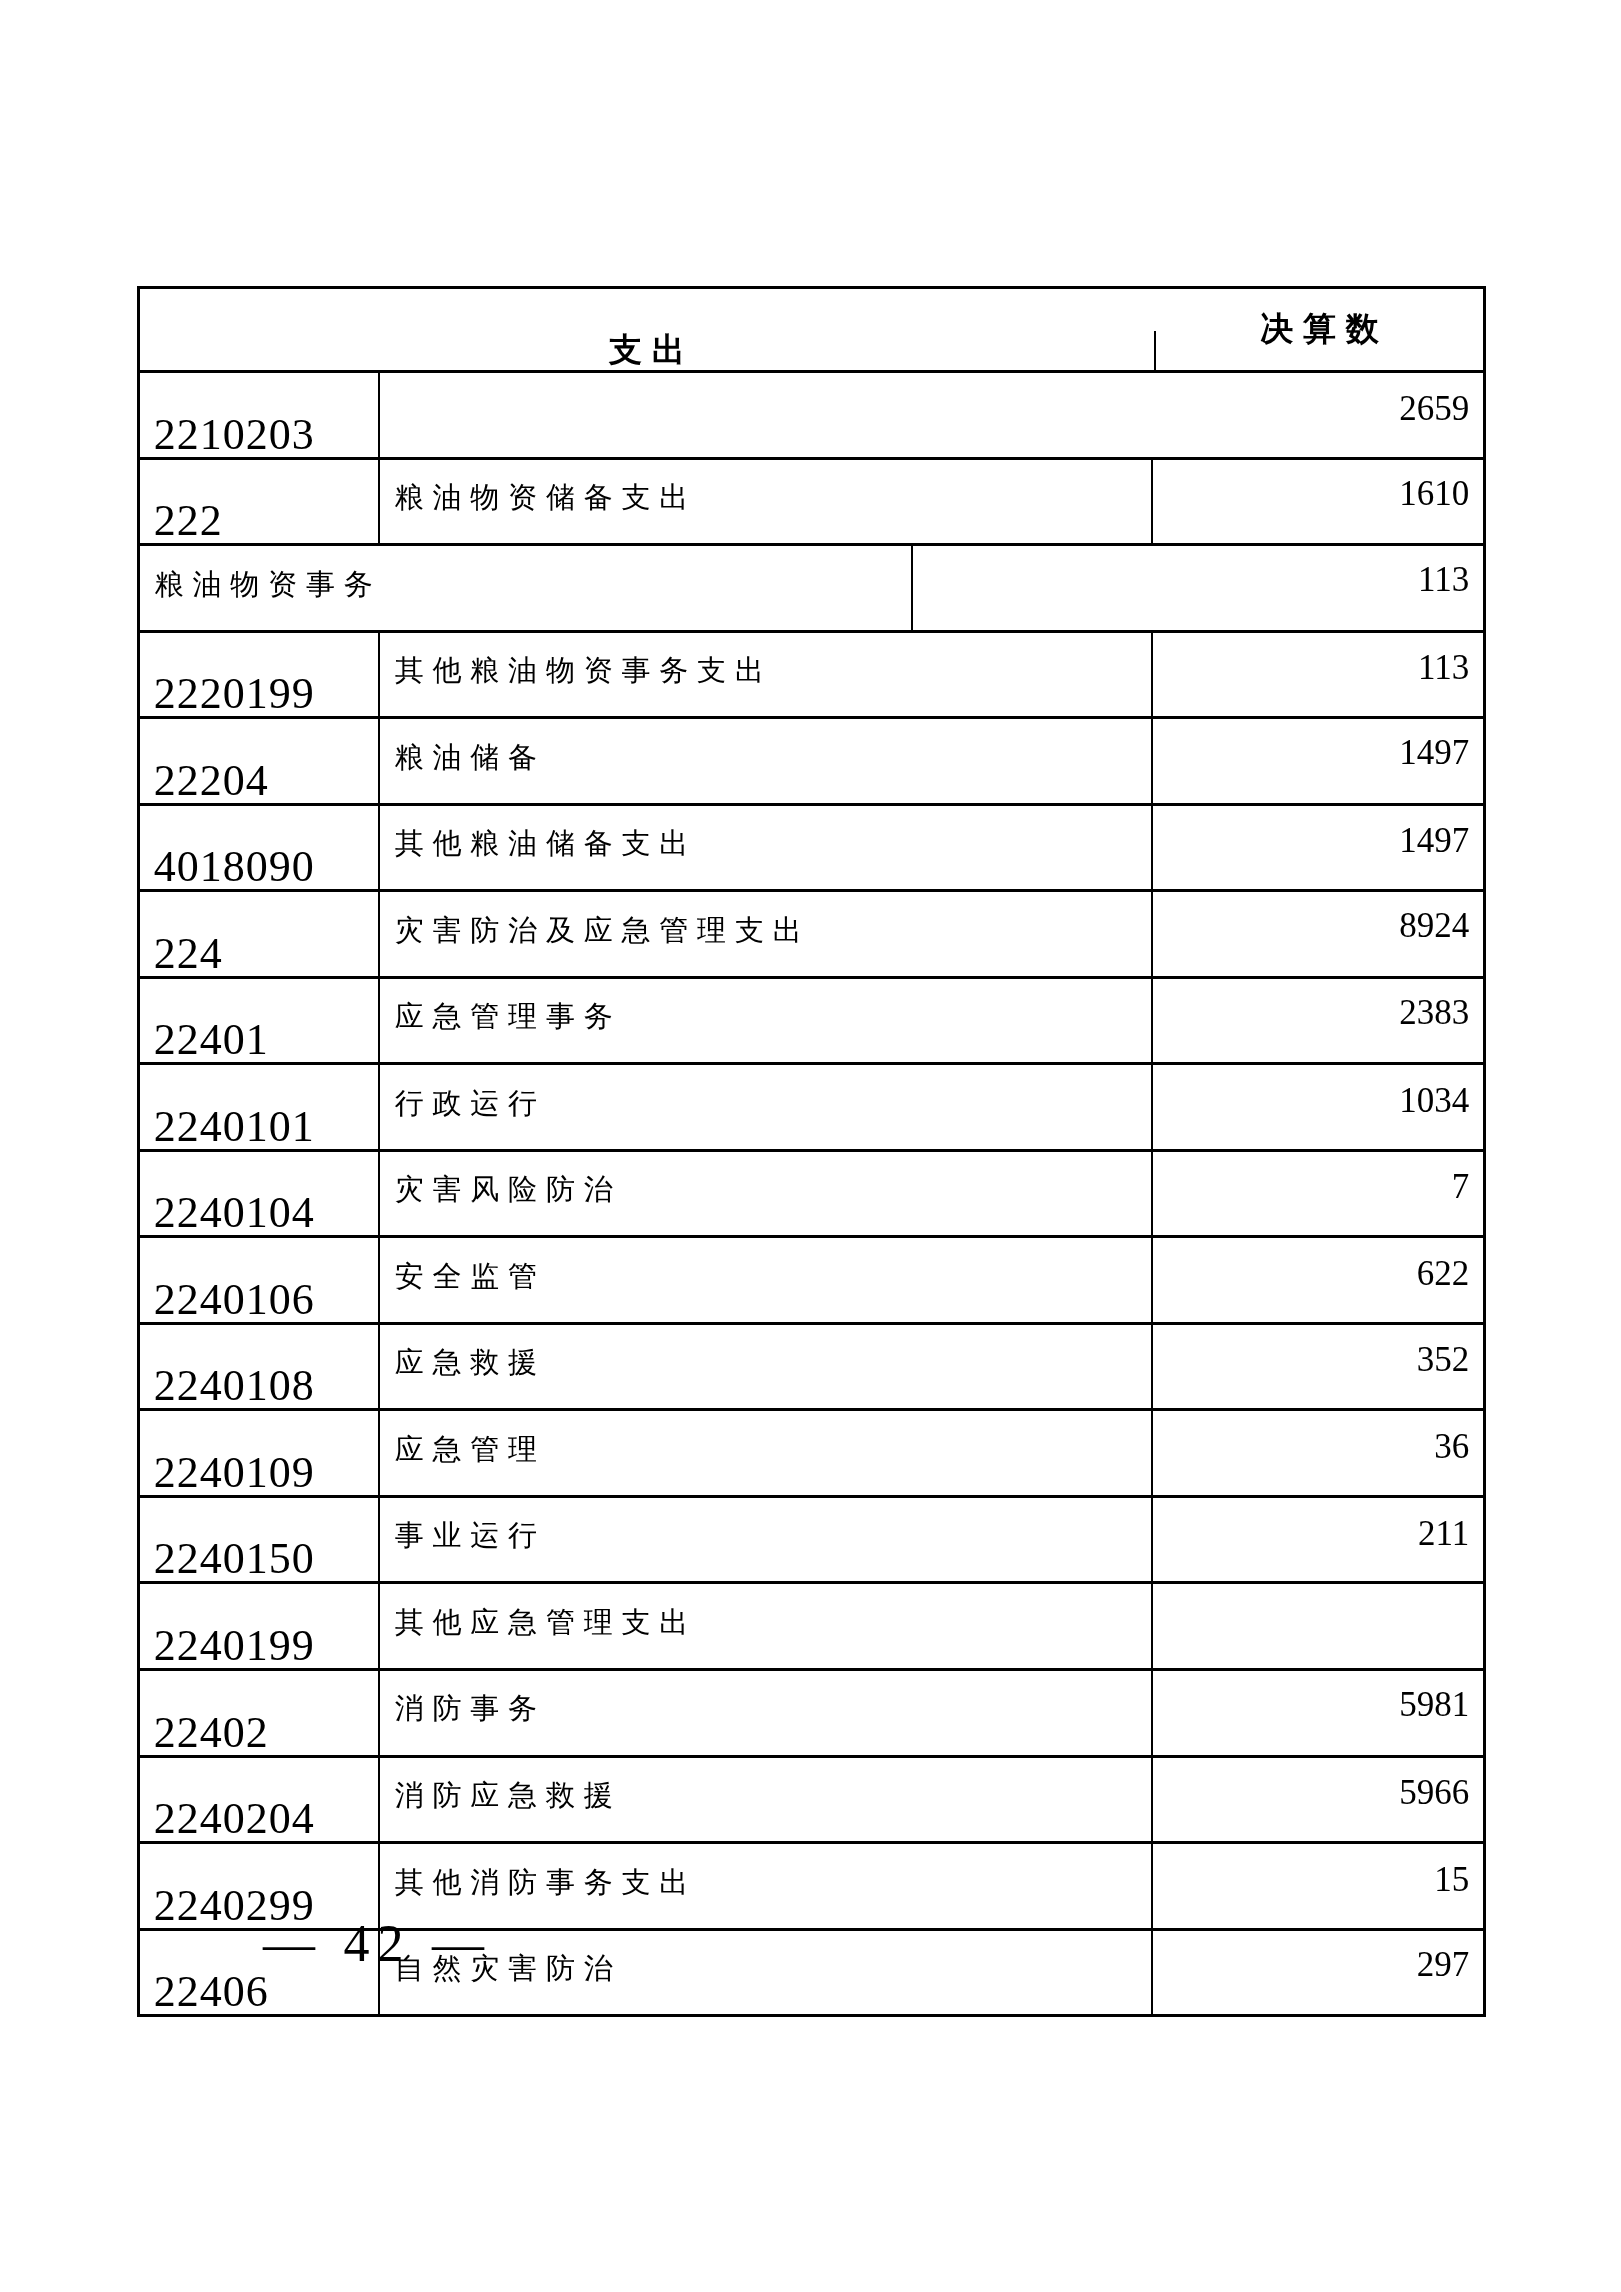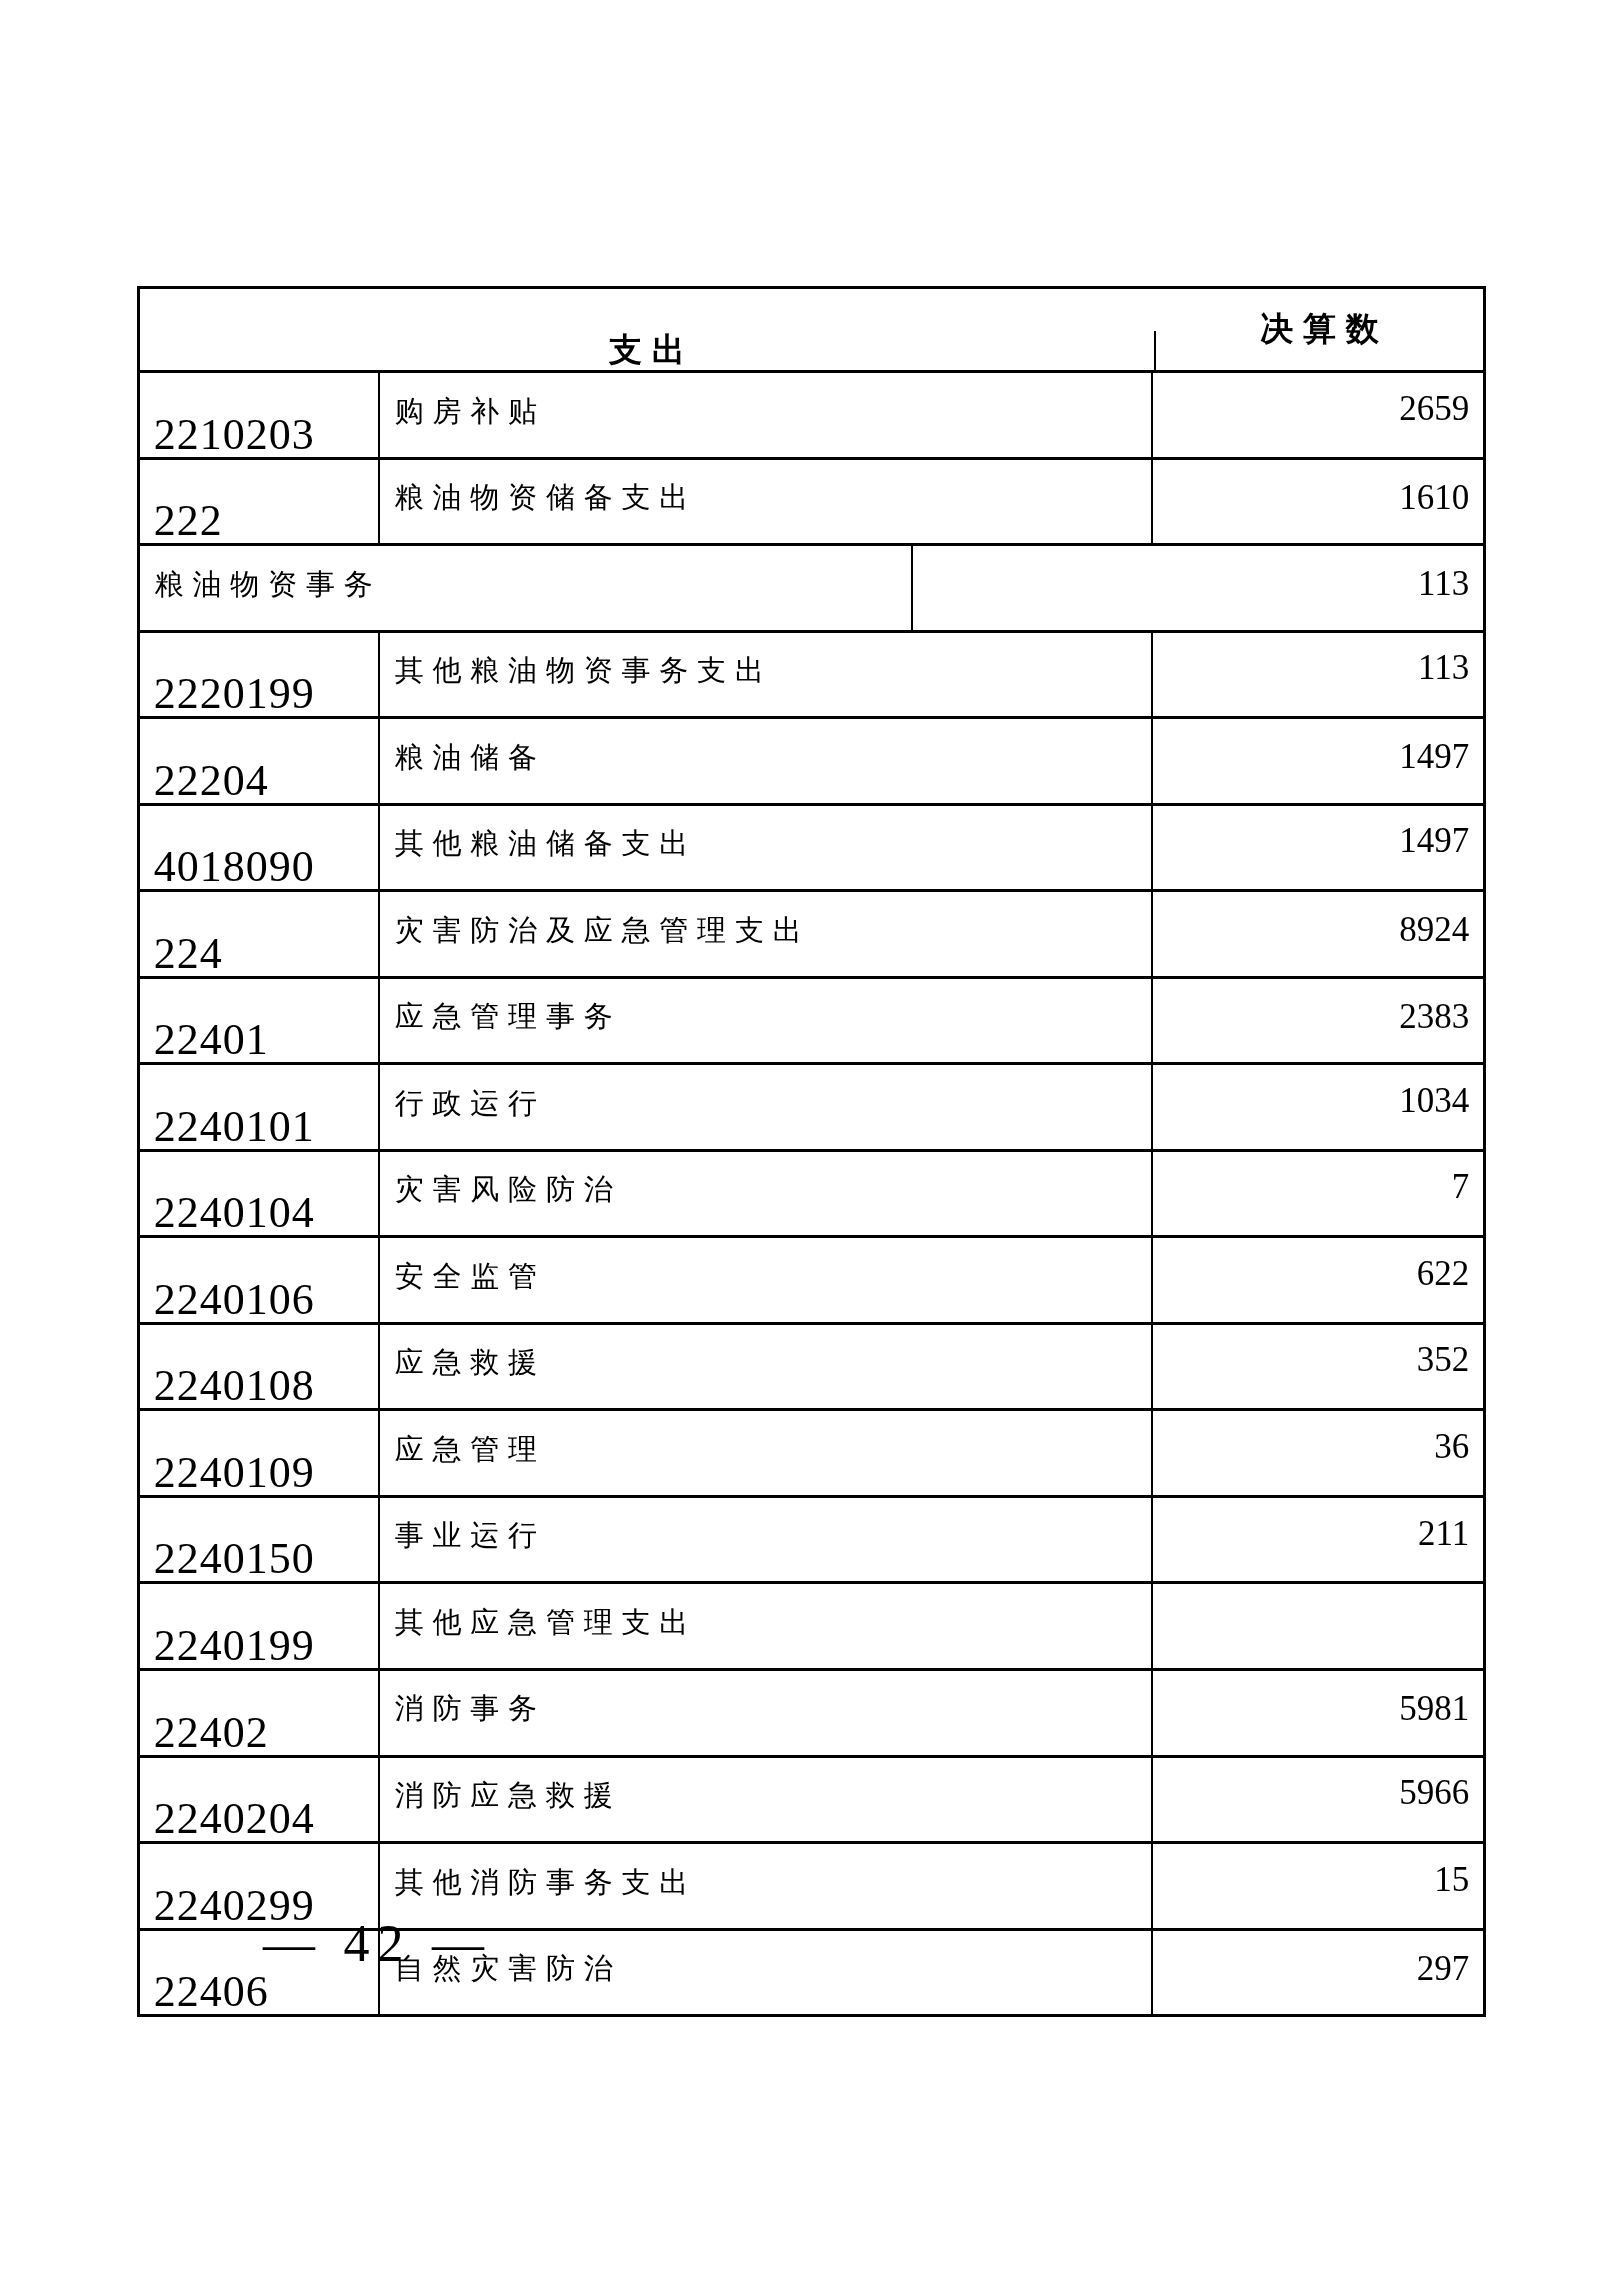--- a/index.html
+++ b/index.html
@@ -105,22 +105,23 @@
   }
   .value {
     font-size: 35px;
     line-height: 1;
   }
   .value-cell.mid {
     align-items: flex-start;
     padding-top: 17.6px;
   }
   .value-cell.low {
-    align-items: center;
+    align-items: flex-start;
     padding-bottom: 8px;
+    margin-top: 16px;
   }
   .page-footer {
     position: absolute;
     left: 263px;
     top: 1915px;
     font-size: 52px;
     line-height: 1.1;
     letter-spacing: 7.8px;
     white-space: nowrap;
   }
@@ -139,23 +140,20 @@
       <div class="th th-right">
         <span>决算数</span>
       </div>
     </div>
 
     <div class="tbody">
   <div class="row">
     <div class="cell code-cell">
       <span class="code">2210203</span>
     </div>
-    <div class="cell name-cell">
-      <span class="name">购房补贴</span>
-    </div>
     <div class="cell value-cell mid">
       <span class="value">2659</span>
     </div>
   </div>
 
   <div class="row">
     <div class="cell code-cell">
       <span class="code">222</span>
     </div>
     <div class="cell name-cell">

